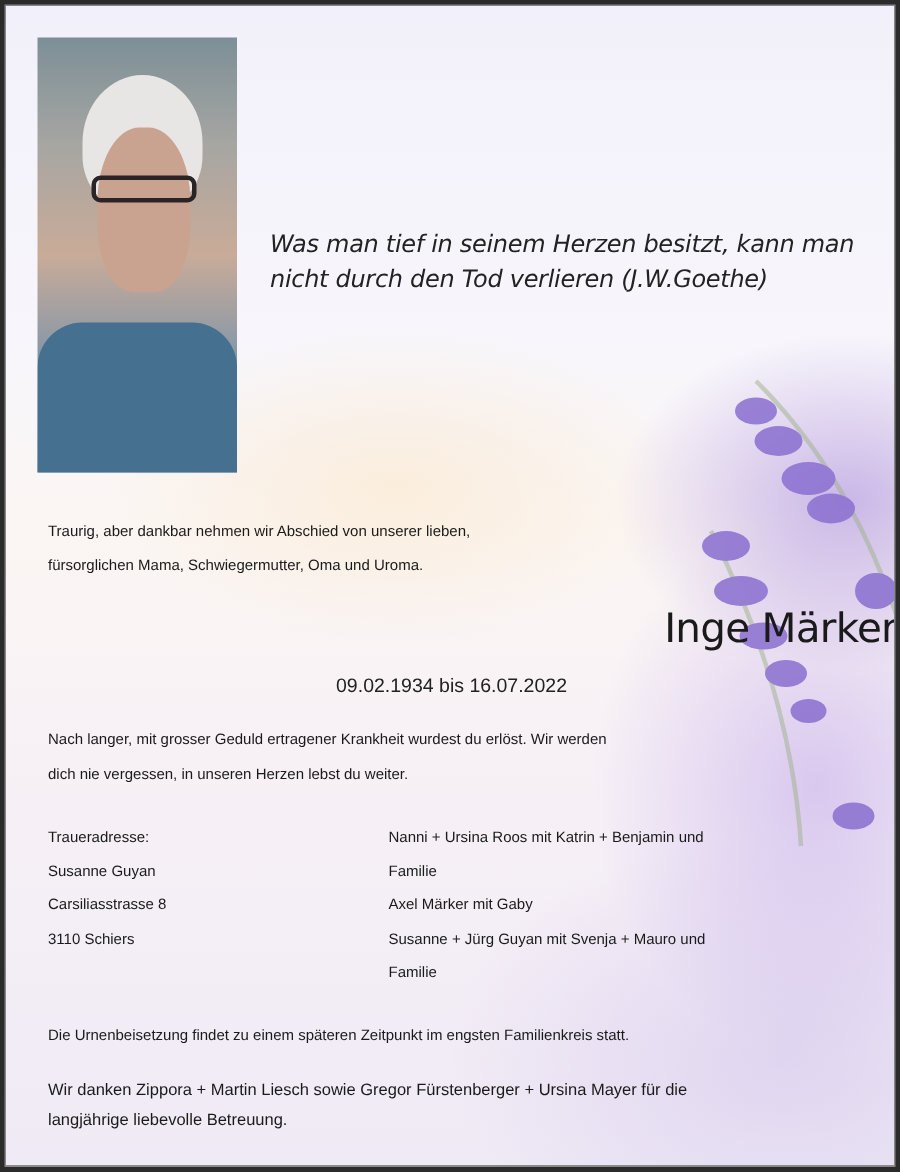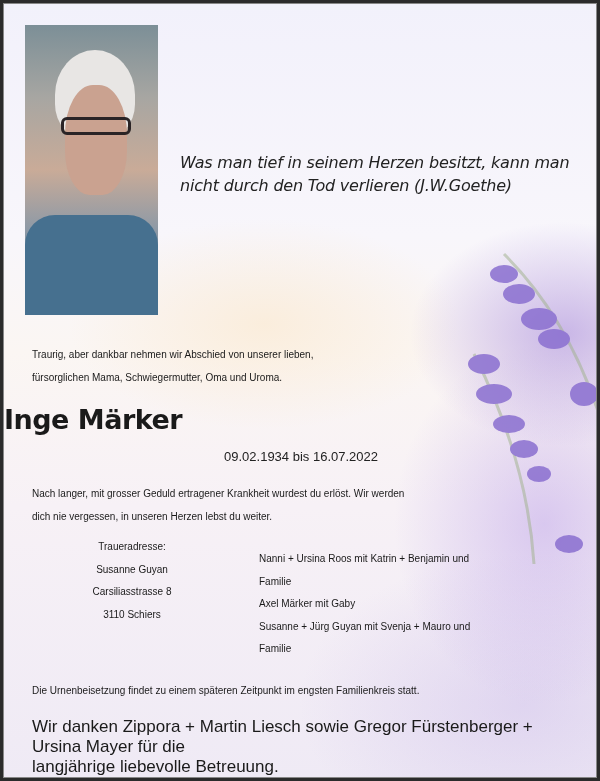--- a/index.html
+++ b/index.html
@@ -35,28 +35,28 @@
     .photo .shirt { position:absolute; left:0; top:190px; width:133px; height:100px; background:#46708f; border-radius: 30px 30px 0 0; }
     .quote {
       position: absolute; left: 176px; top: 147px; width: 400px;
       font-family: "DejaVu Sans", sans-serif;
       font-style: italic; font-size: 16px; line-height: 23px; color: #222;
       letter-spacing: -0.2px;
     }
     .lavender { position: absolute; left: 440px; top: 230px; width: 160px; height: 340px; }
     .text { position: absolute; color: #1a1a1a; font-family: "Liberation Sans", sans-serif; font-size: 10px; line-height: 22.5px; }
     .intro { left: 28px; top: 340px; width: 420px; }
-    .name { position:absolute; left: 0; width: 594px; top: 400px; text-align:left; font-family:"DejaVu Sans", sans-serif; font-weight:bold; font-size: 27px; color:#1a1a1a; letter-spacing:-0.5px; }
+    .name { position:absolute; left: 0; width: 594px; top: 400px; text-align:right; font-family:"DejaVu Sans", sans-serif; font-weight:normal; font-size: 27px; color:#1a1a1a; letter-spacing:-0.5px; }
     .dates { position:absolute; left:0; width:594px; top: 445px; text-align:center; font-size: 13px; color:#222; }
     .note { left: 28px; top: 479px; width: 540px; }
-    .left-col { left: 28px; top: 532px; width: 200px; text-align: center; }
+    .left-col { left: 28px; top: 544px; width: 200px; }
     .right-col { left: 255px; top: 544px; width: 330px; }
     .line { display:block; }
     .burial { left: 28px; top: 676px; width: 560px; }
-    .thanks { left: 28px; top: 713px; width: 520px; font-size: 17px; line-height: 20px; }
+    .thanks { left: 28px; top: 713px; width: 520px; font-size: 11px; line-height: 20px; }
   </style>
 </head>
 <body>
 
 <div class="card">
 
   <div class="photo">
     <div class="hair"></div>
     <div class="face"></div>
     <div class="glasses"></div>

